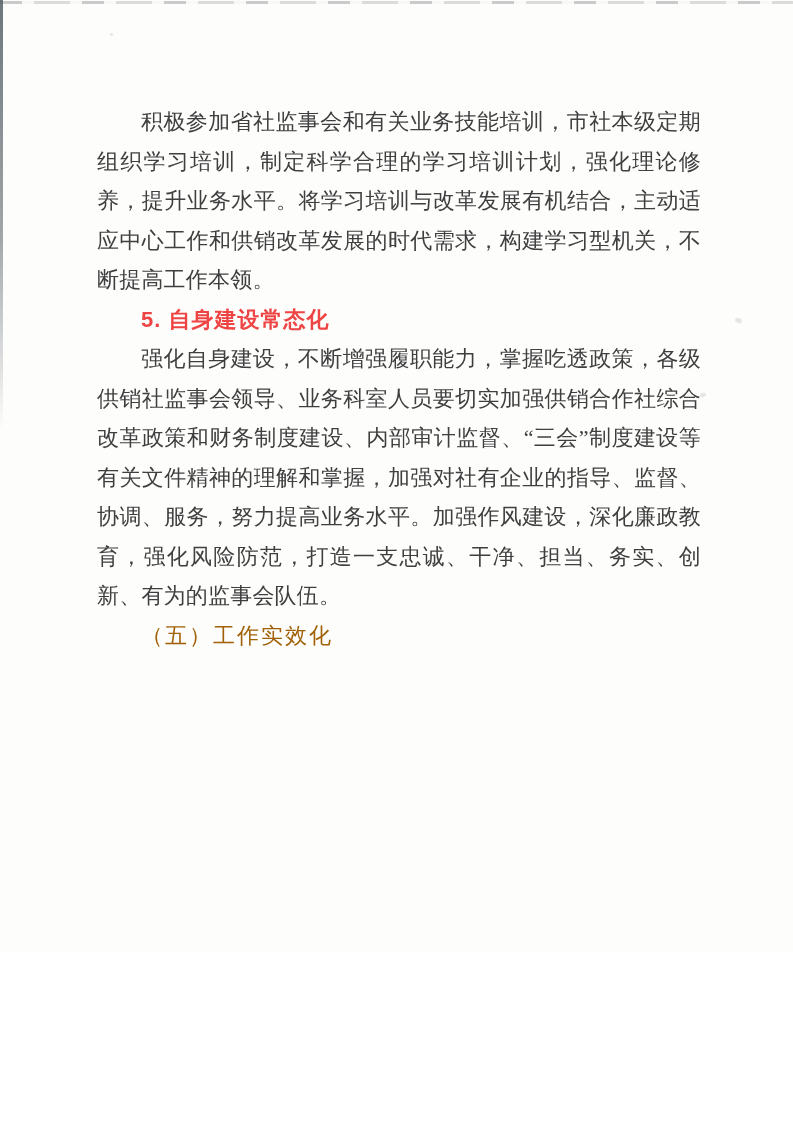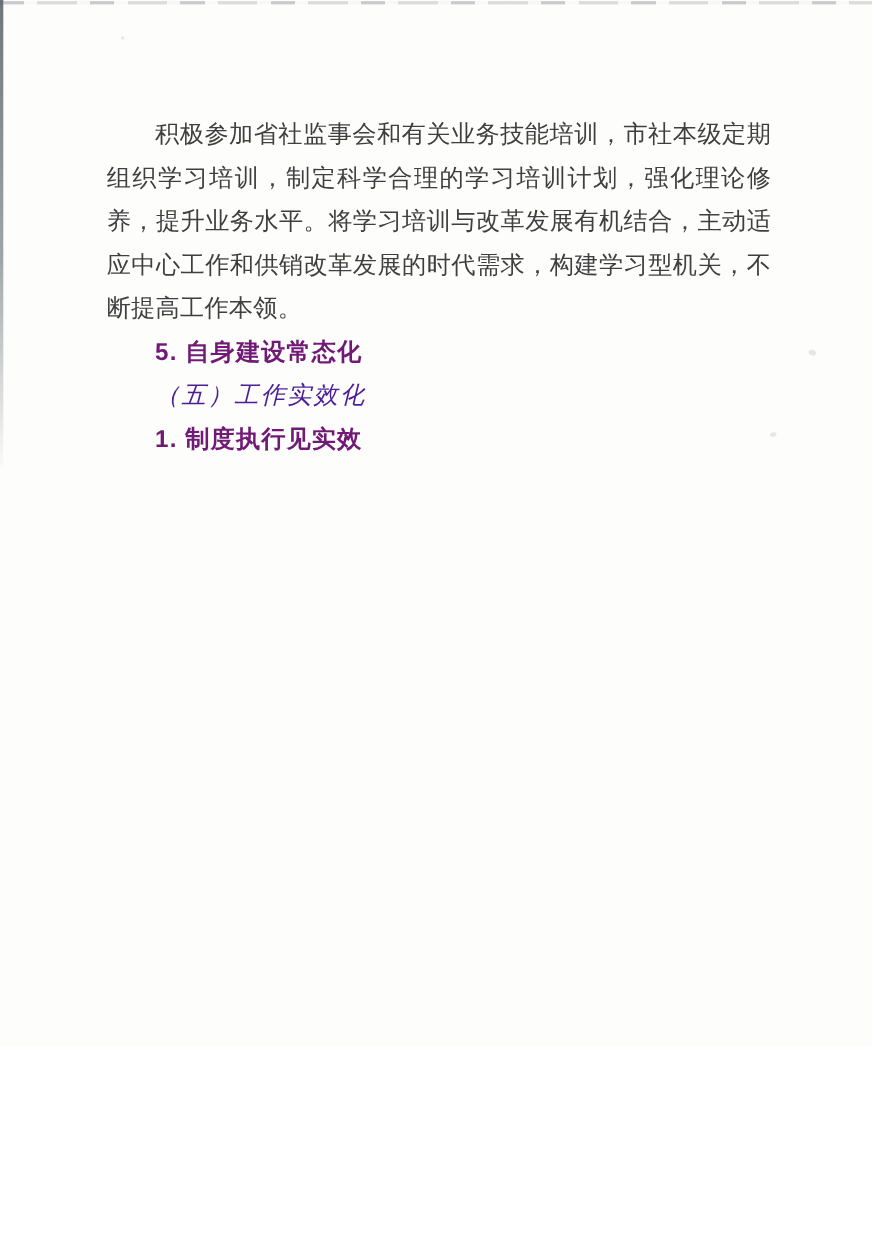--- a/index.html
+++ b/index.html
@@ -57,27 +57,26 @@
     text-align: justify;
     letter-spacing: 0.2px;
   }
   .content p {
     margin: 0;
     text-indent: 2em;
   }
   .h-bold {
     font-family: "Liberation Sans", sans-serif;
     font-weight: bold;
-    color: #701a75;
+    color: #ef4444;
     letter-spacing: 1px;
   }
   .h-kai {
-    font-style: italic;
     letter-spacing: 2px;
-    color: #4c1d95;
+    color: #a16207;
   }
   .h-last {
     margin-top: 5px !important;
   }
   .page-number {
     position: absolute;
     left: 0;
     width: 100%;
     top: 1042px;
     text-align: center;
@@ -94,19 +93,19 @@
 
   <div class="edge-top"></div>
   <div class="edge-left"></div>
   <div class="smudge smudge-1"></div>
   <div class="smudge smudge-2"></div>
   <div class="smudge smudge-3"></div>
 
   <div class="content">
     <p>积极参加省社监事会和有关业务技能培训，市社本级定期组织学习培训，制定科学合理的学习培训计划，强化理论修养，提升业务水平。将学习培训与改革发展有机结合，主动适应中心工作和供销改革发展的时代需求，构建学习型机关，不断提高工作本领。</p>
     <p class="h-bold">5. 自身建设常态化</p>
+    <p>强化自身建设，不断增强履职能力，掌握吃透政策，各级供销社监事会领导、业务科室人员要切实加强供销合作社综合改革政策和财务制度建设、内部审计监督、“三会”制度建设等有关文件精神的理解和掌握，加强对社有企业的指导、监督、协调、服务，努力提高业务水平。加强作风建设，深化廉政教育，强化风险防范，打造一支忠诚、干净、担当、务实、创新、有为的监事会队伍。</p>
     <p class="h-kai">（五）工作实效化</p>
-    <p class="h-bold">1. 制度执行见实效</p>
   </div>
 
   <div class="page-number">- 8 -</div>
 
 </div>
 
 </body></html>

